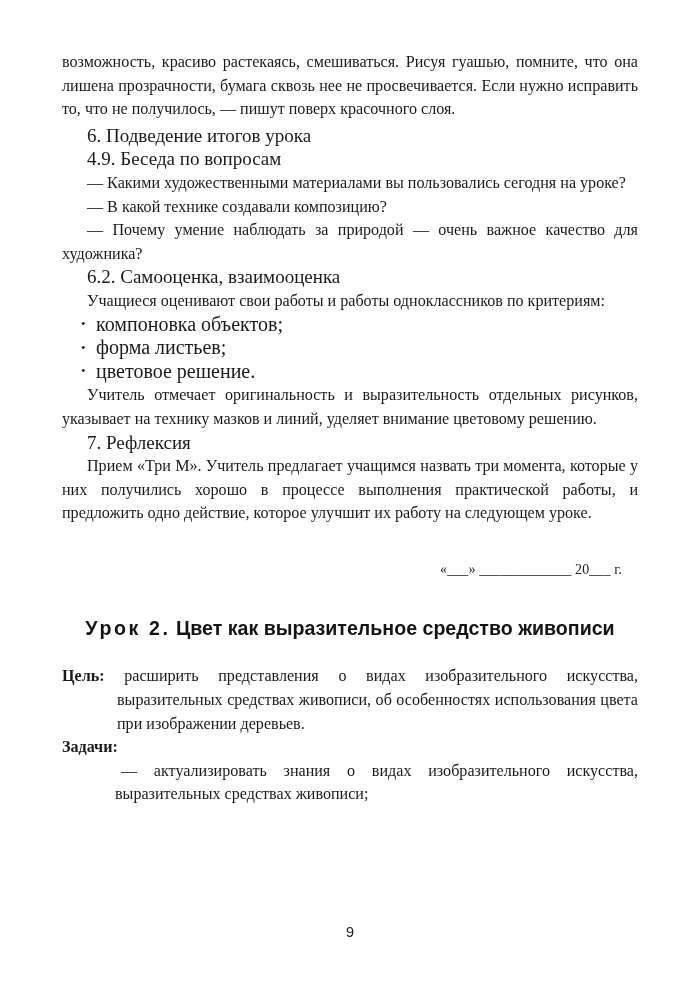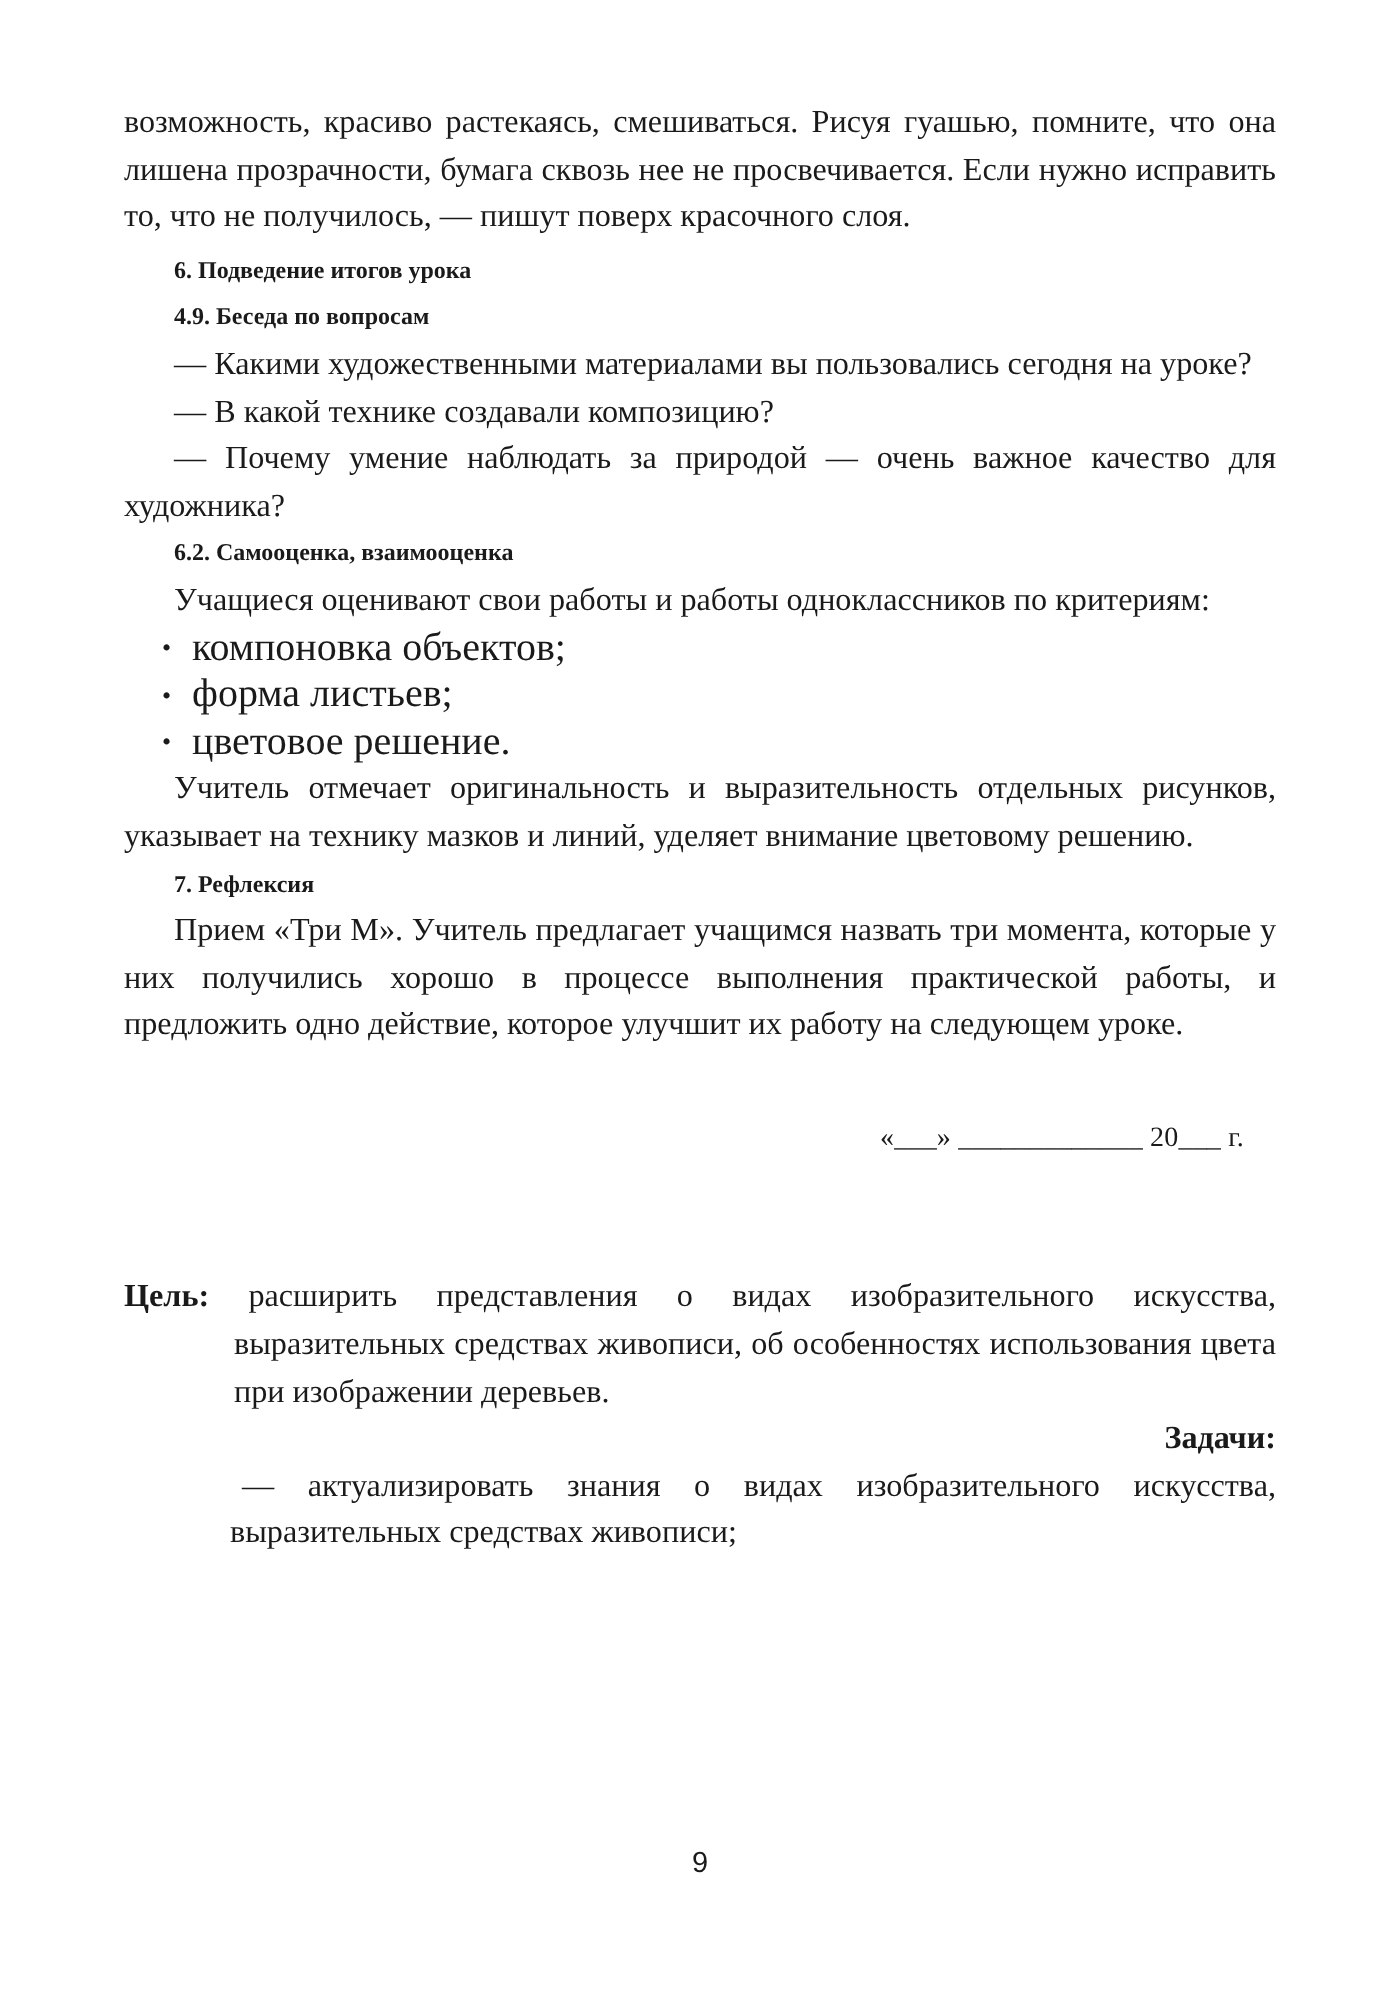--- a/index.html
+++ b/index.html
@@ -31,23 +31,23 @@
     text-align: justify;
     text-justify: inter-word;
     text-indent: 25px;
     margin: 0;
     hyphens: manual;
   }
   .para.no-indent { text-indent: 0; }
 
   
   .heading {
-    font-size: 12px;
-    line-height: 23.6px;
-    font-weight: bold;
+    font-size: 19px;
+    line-height: 23.6px;
+    font-weight: normal;
     text-indent: 25px;
     margin: 0;
     text-align: left;
   }
 
   
   .dash-item {
     font-size: 16.1px;
     line-height: 23.6px;
     text-indent: 25px;
@@ -111,21 +111,21 @@
     text-indent: -55px;
   }
   .hang-block .lbl {
     font-weight: bold;
   }
   .tasks-label {
     font-size: 16.1px;
     line-height: 23.6px;
     font-weight: bold;
     margin: 0;
-    text-align: right;
+    text-align: left;
   }
   .task-item {
     font-size: 16.1px;
     line-height: 23.6px;
     text-align: justify;
     margin: 0;
     padding-left: 53px;
     text-indent: 6px;
   }
 
@@ -182,20 +182,23 @@
     <p class="heading">7. Рефлексия</p>
 
     <p class="para">Прием «Три М». Учитель предлагает учащимся назвать три момента, которые у них получились хорошо в процессе выполнения практической работы, и предложить одно действие, которое улучшит их работу на следующем уроке.</p>
 
     <div class="gap-date"></div>
 
     <p class="date-line">«___» _____________ 20___ г.</p>
 
     <div class="gap-title"></div>
 
+    <h1 class="lesson-title">
+      <span class="lesson-no">Урок 2.</span><span> </span><span class="lesson-name">Цвет как выразительное средство живописи</span>
+    </h1>
 
     <div class="gap-after-title"></div>
 
     <p class="hang-block">
       <span class="lbl">Цель:</span><span> расширить представления о видах изобразительного искусства, выразительных средствах живописи, об особенностях использования цвета при изображении деревьев.</span>
     </p>
 
     <p class="tasks-label">Задачи:</p>
 
     <p class="task-item">— актуализировать знания о видах изобразительного искусства, выразительных средствах живописи;</p>

